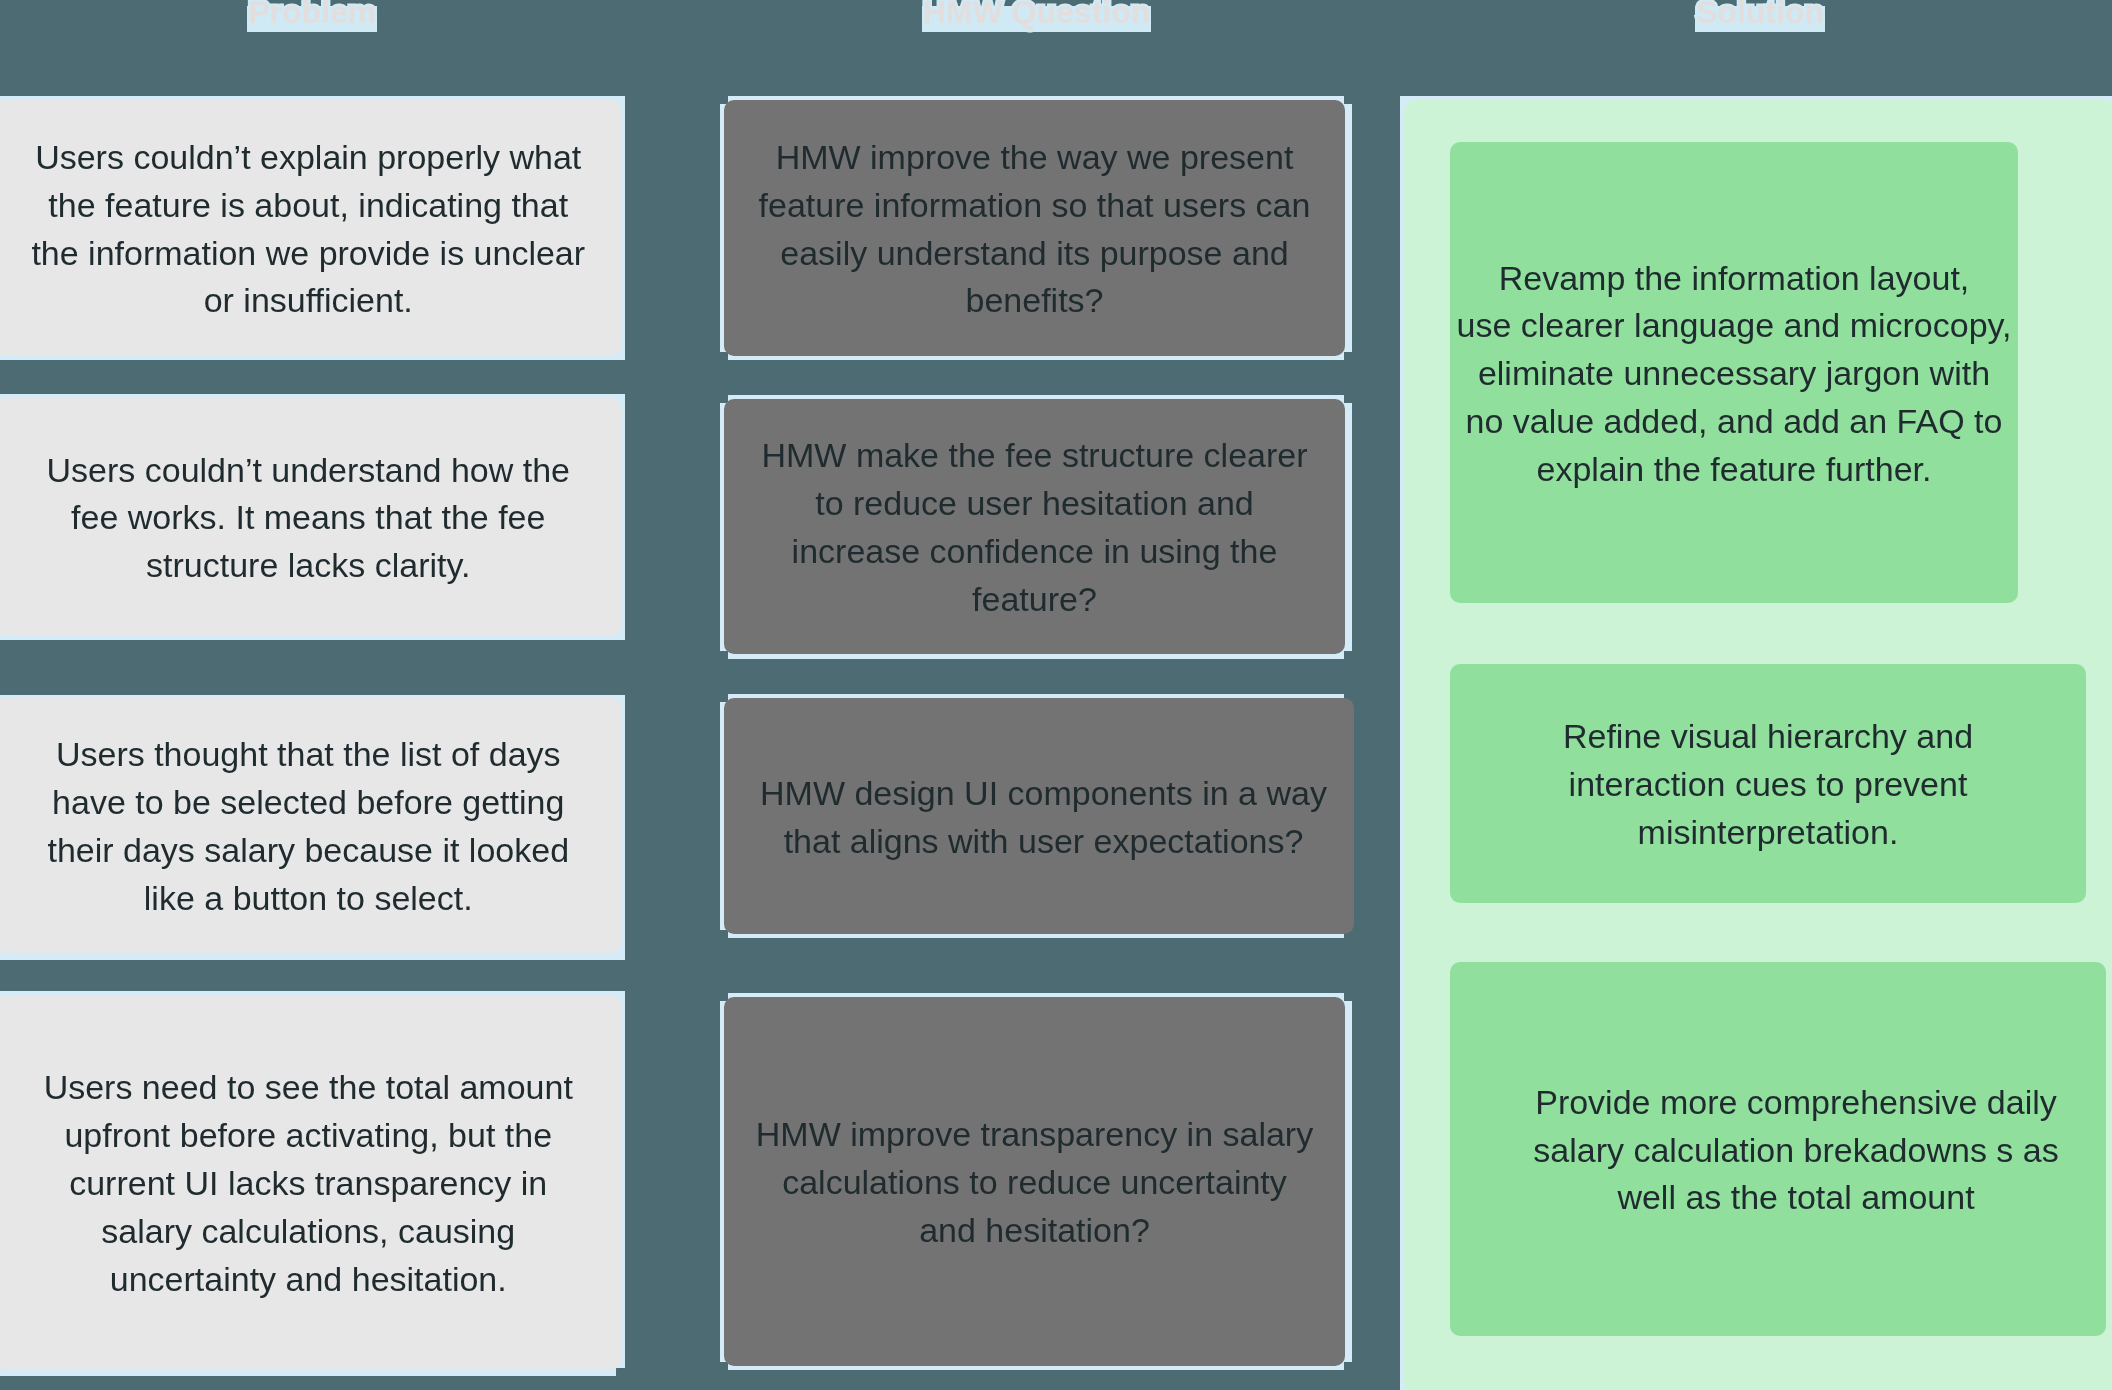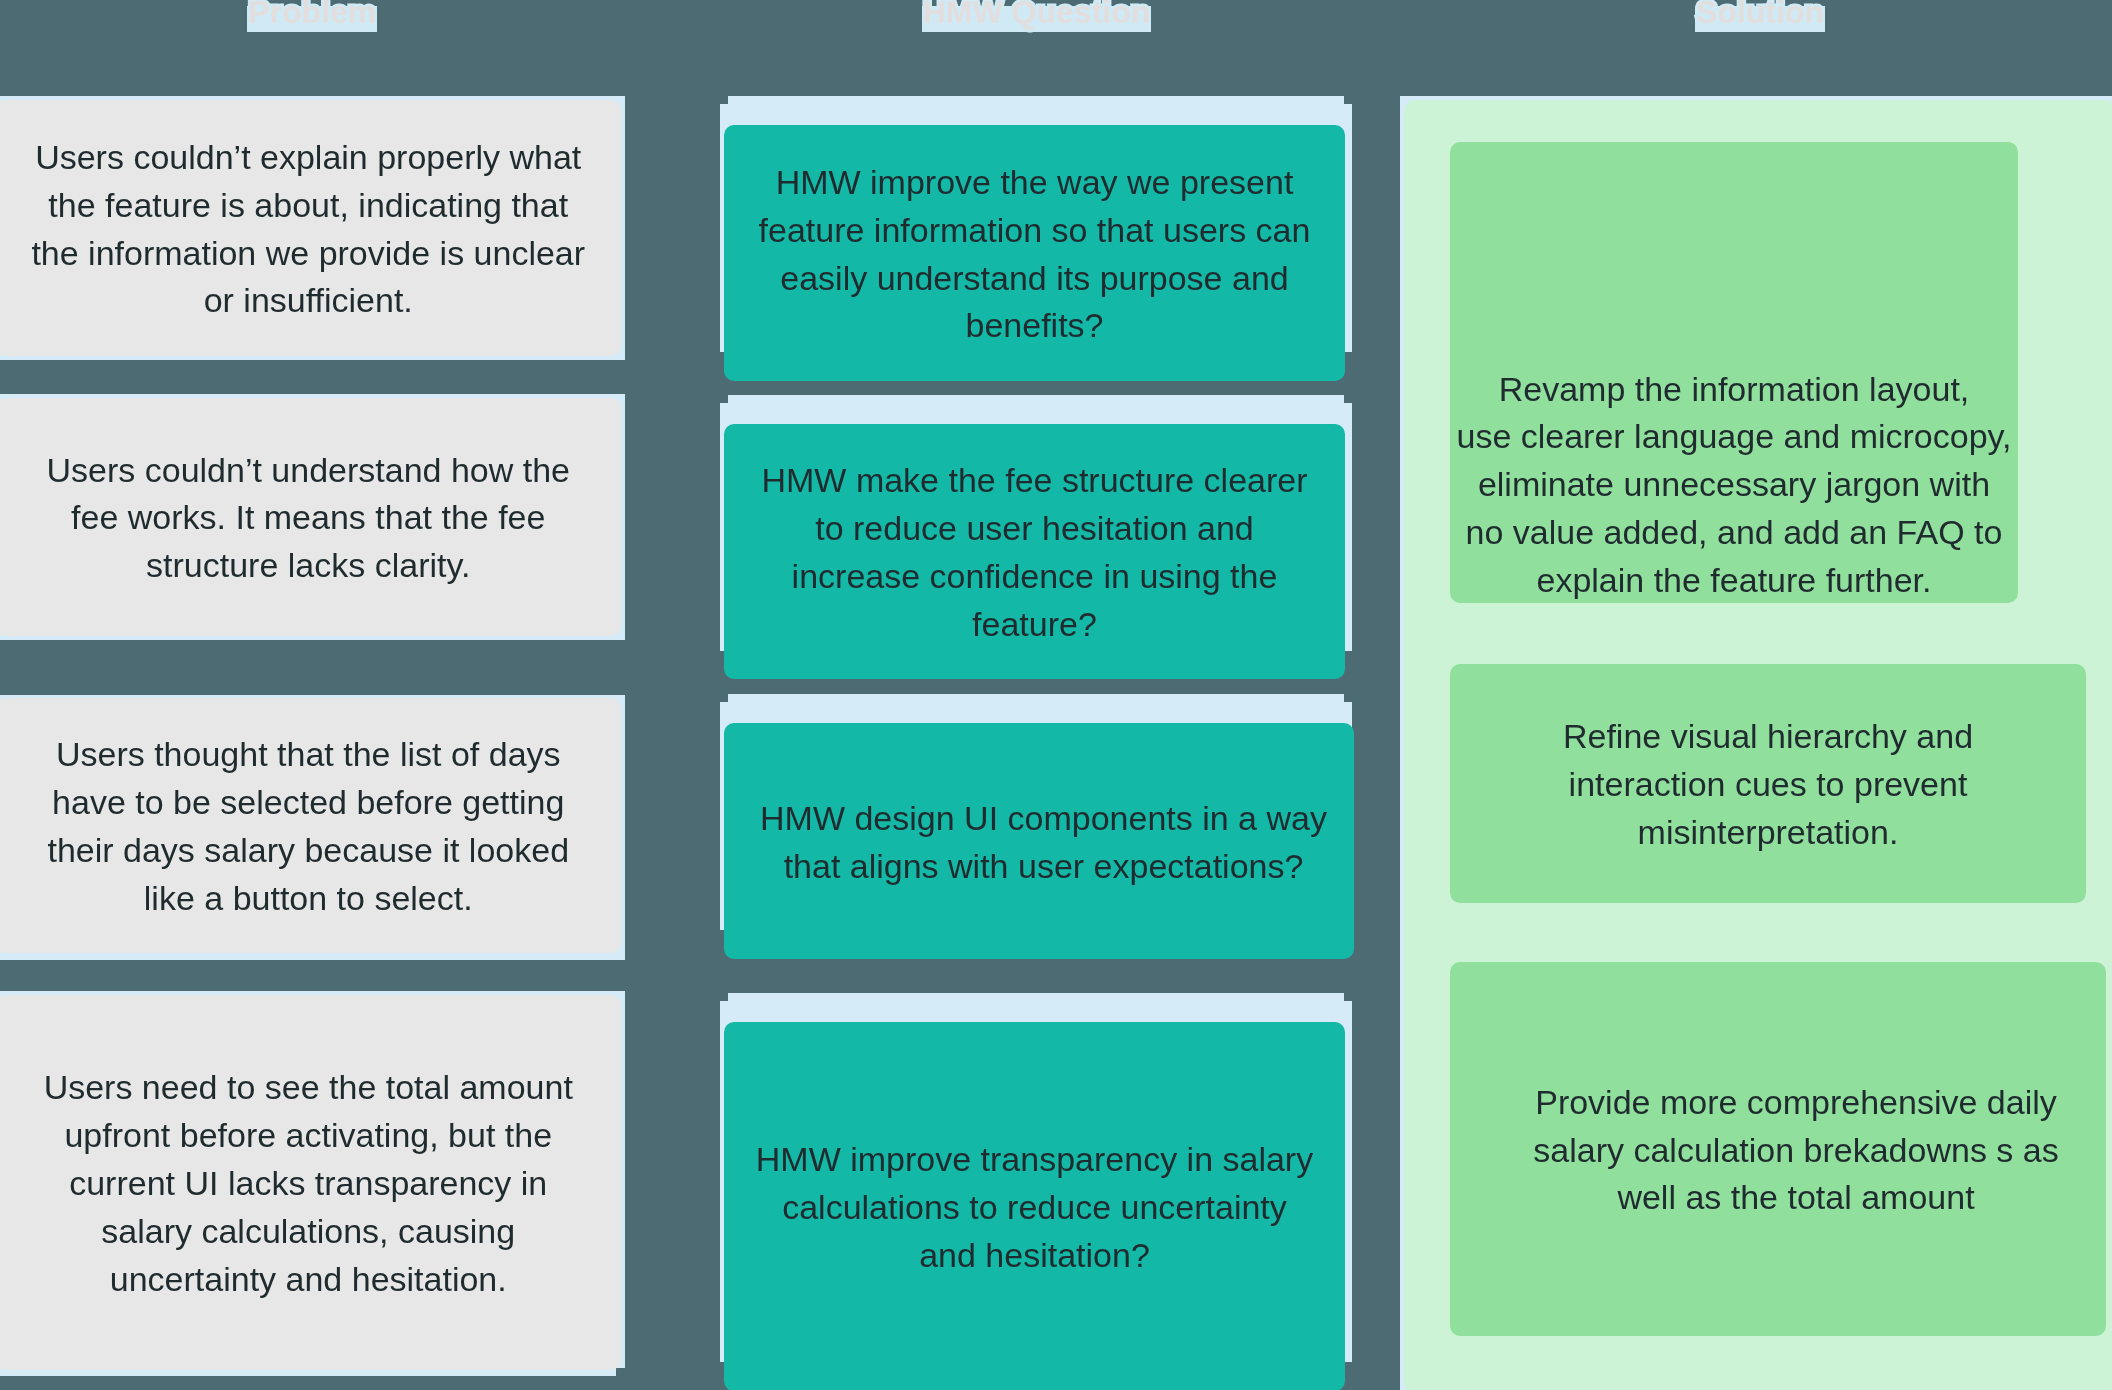--- a/index.html
+++ b/index.html
@@ -13,37 +13,37 @@
   .board{position:absolute;inset:0;}
   
   .sel{position:absolute;background:#d5ecf8;border-radius:0;}
   .card{position:absolute;border-radius:10px;display:flex;align-items:center;justify-content:center;}
   .card .txt{
     font-size:34px;line-height:47.8px;color:#1f2b2e;text-align:center;
     letter-spacing:0px;width:100%;position:relative;top:1.6px;
   }
   .card .txt .ln{display:block;white-space:nowrap;}
   .gray{background:#e7e7e7;}
-  .blue{background:#14b8a6;margin-top:25px;}
+  .blue{background:#737373;}
   .green{background:#90df9d;}
   .frame{position:absolute;background:#ccf3d6;border-radius:12px;}
   .hdr{position:absolute;font-weight:700;font-size:32px;line-height:40px;white-space:nowrap;text-align:center;}
   .hdr .hl{position:relative;display:inline-block;color:#e2dedd;-webkit-text-stroke:5px #cfe9f5;paint-order:stroke fill;}
   .hdr .hl::before{content:"";position:absolute;left:-1px;right:-1px;top:13.5px;height:26.5px;background:#cfe9f5;z-index:-1;}
   
 </style>
 </head>
 <body>
 
 <div class="board">
 
   <div class="sel" style="left:1400px;top:96px;width:716px;height:1298px;"></div>
   <div class="frame" style="left:1404px;top:100px;width:712px;height:1294px;"></div>
 
-  <div class="card green" style="left:1450px;top:142px;width:568px;height:461px;align-items:flex-end;">
+  <div class="card green" style="left:1450px;top:142px;width:568px;height:461px;">
     <div class="txt">
         <span class="ln">Revamp the information layout,</span>
         <span class="ln">use clearer language and microcopy,</span>
         <span class="ln">eliminate unnecessary jargon with</span>
         <span class="ln">no value added, and add an FAQ to</span>
         <span class="ln">explain the feature further.</span>
       </div>
   </div>
   <div class="card green" style="left:1450px;top:664px;width:636px;height:239px;">
     <div class="txt">

